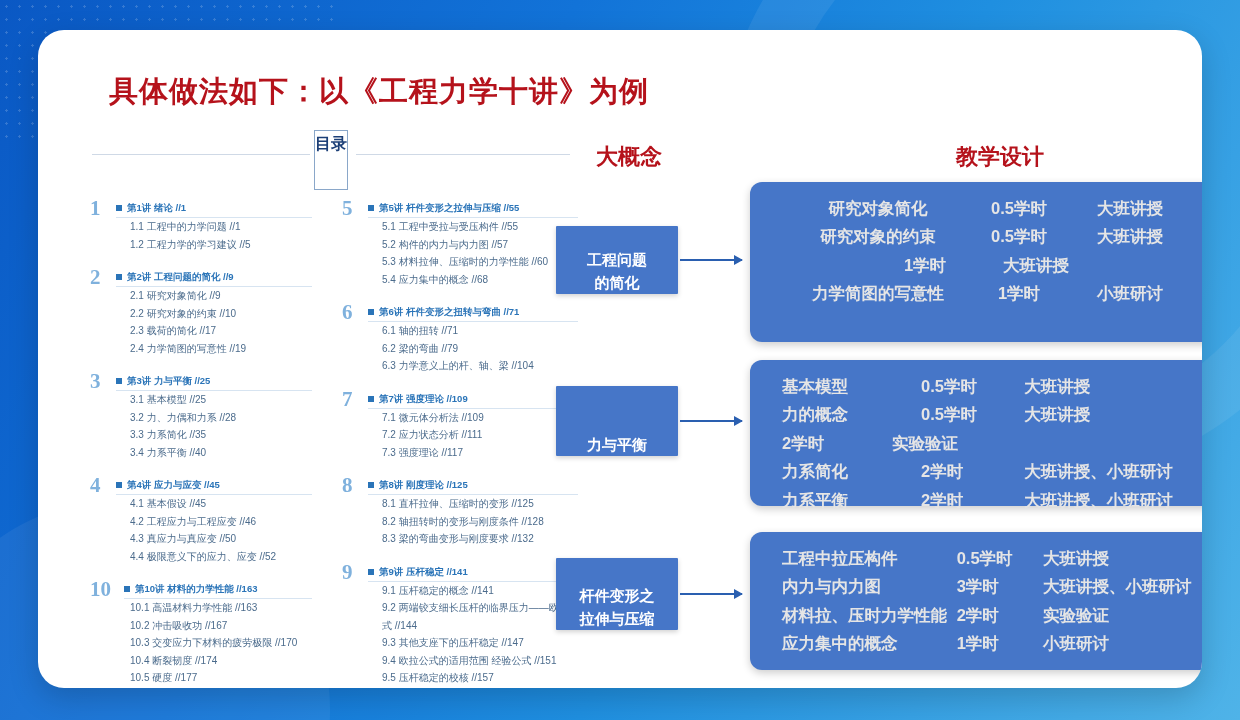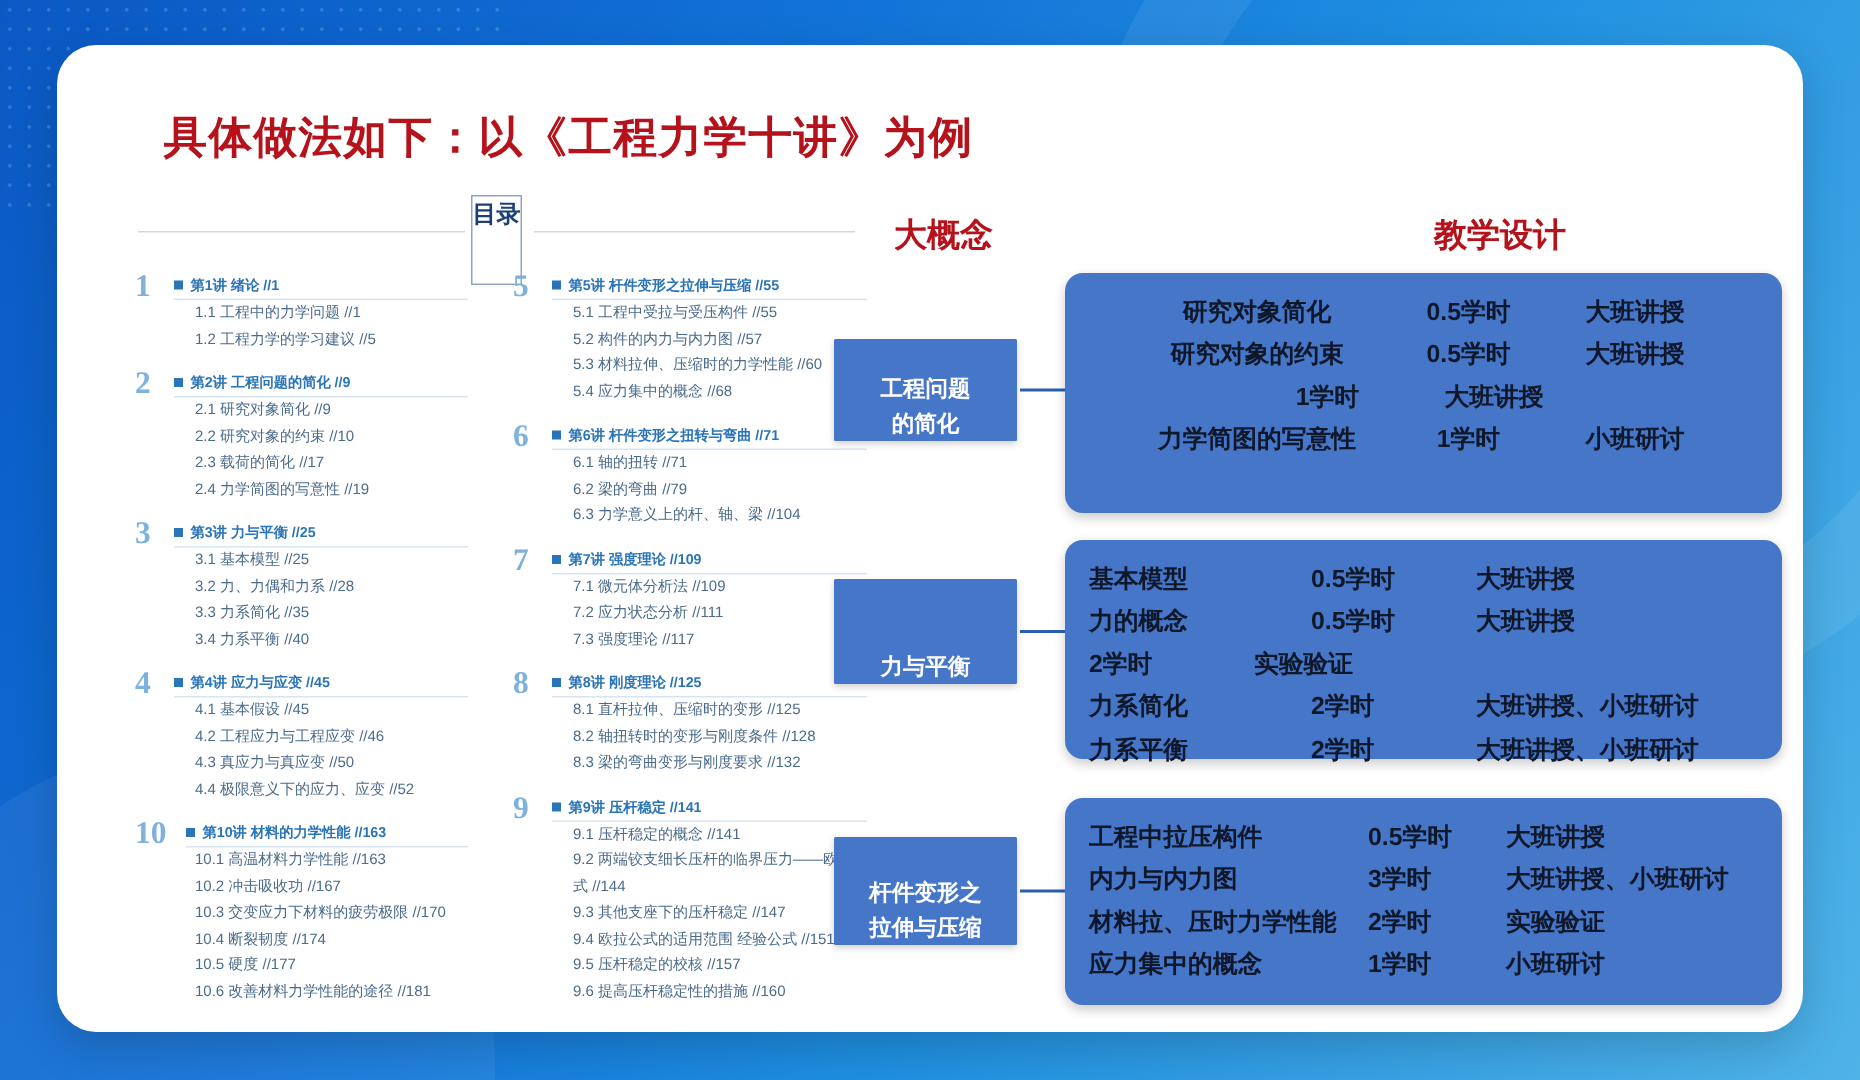--- a/index.html
+++ b/index.html
@@ -56,21 +56,21 @@
   .col{position:absolute;top:58px;width:230px;}
   .col.left{left:6px;}
   .col.right{left:258px;}
 
   .chap{position:relative;margin-bottom:14px;}
   .chapnum{
     position:absolute;left:0;top:-6px;
     font-size:21px;font-weight:bold;color:#7fb1dd;font-family:"Liberation Serif",serif;
   }
   .chaptitle{
-    margin-left:26px;font-size:9.5px;color:#2a74b8;font-weight:bold;white-space:nowrap;
+    margin-left:26px;font-size:9.5px;color:#2a74b8;font-weight:bold;white-space:nowrap;margin-top:18px;
   }
   .chaptitle .sq{
     display:inline-block;width:6px;height:6px;background:#2a74b8;margin-right:5px;
     vertical-align:middle;
   }
   .chapline{
     margin-left:26px;margin-top:2px;border-top:1px solid #d7e4f1;width:196px;
   }
   .sub{
     margin-left:40px;font-size:10px;color:#4b6b8c;line-height:1.75;white-space:nowrap;
@@ -89,23 +89,23 @@
     display:flex;align-items:flex-end;justify-content:center;text-align:center;
     font-size:15px;font-weight:bold;line-height:1.5;
     box-shadow:0 2px 5px rgba(0,0,0,.18);
   }
   .pill.p1{left:518px;top:196px;height:68px;}
   .pill.p2{left:518px;top:356px;height:70px;}
   .pill.p3{left:518px;top:528px;height:72px;}
 
   
   .dbox{
-    position:absolute;left:672px;width:478px;background:#4676c8;color:#0f172a;
+    position:absolute;left:712px;width:478px;background:#4676c8;color:#e5e5e5;
     border-radius:12px;box-shadow:0 3px 8px rgba(0,0,0,.2);
-    padding:12px 0;box-sizing:border-box;
+    padding:12px 16px;box-sizing:border-box;
   }
   .dbox.b1{top:152px;height:160px;}
   .dbox.b2{top:330px;height:146px;}
   .dbox.b3{top:502px;height:138px;}
   .drow{
     display:flex;font-size:16.5px;font-weight:bold;line-height:1.72;white-space:nowrap;
   }
   .dbox.b1 .drow{justify-content:center;}
   .dbox.b1 .drow span.t{width:188px;text-align:center;}
   .dbox.b1 .drow span.h{width:94px;text-align:center;}

